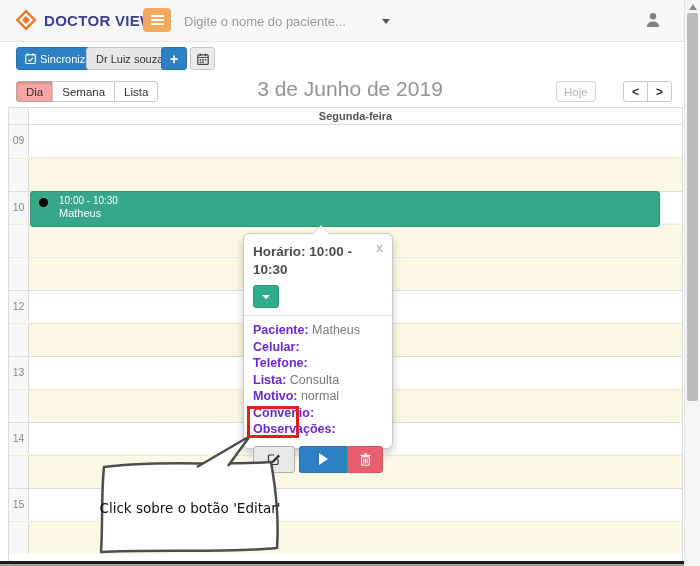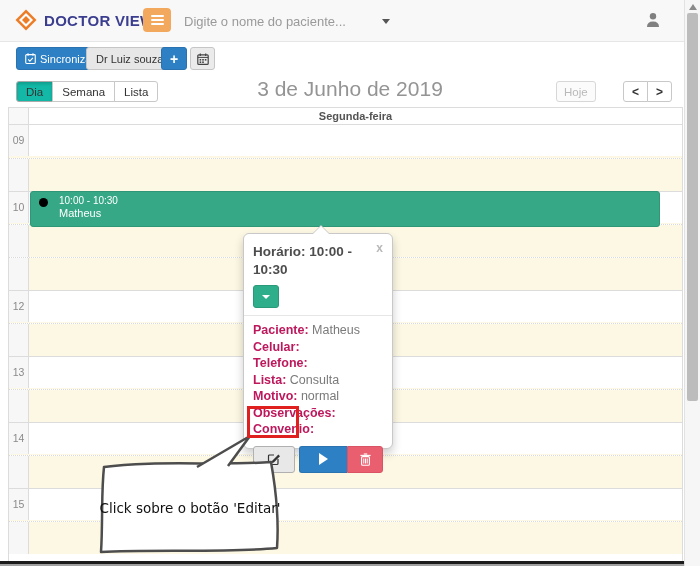--- a/index.html
+++ b/index.html
@@ -42,21 +42,21 @@
 
   
   .view-bar { position:absolute; left:0; top:74px; width:700px; height:33px; background:#fff; }
   .page-title { position:absolute; left:0; top:3px; width:700px; text-align:center;
     font-size:21px; font-weight:300; color:#949494; }
   .view-switcher { position:absolute; left:16px; top:7px; display:flex; }
   .vbtn { height:21px; padding:0 9px; background:#fff; border:1px solid #c8c8c8;
     color:#333; font-size:11.5px; margin-left:-1px; }
   .vbtn:first-child { border-radius:3px 0 0 3px; margin-left:0; }
   .vbtn:last-child { border-radius:0 3px 3px 0; }
-  .vbtn.active { background:#14b8a6; border-color:#aaa; box-shadow:inset 0 2px 3px rgba(0,0,0,.15); }
+  .vbtn.active { background:#fca5a5; border-color:#aaa; box-shadow:inset 0 2px 3px rgba(0,0,0,.15); }
   .btn-hoje { position:absolute; left:556px; top:7px; height:21px; padding:0 7px;
     background:#fbfbfb; border:1px solid #d7d7d7; border-radius:3px; color:#b9b9b9; font-size:11.5px; }
   .nav-group { position:absolute; left:623px; top:7px; display:flex; }
   .nbtn { width:25px; height:21px; background:#fff; border:1px solid #c8c8c8;
     color:#333; font-size:12px; font-weight:bold; margin-left:-1px; line-height:1; }
   .nbtn:first-child { border-radius:3px 0 0 3px; margin-left:0; }
   .nbtn:last-child { border-radius:0 3px 3px 0; }
 
   
   .grid-outer { position:absolute; left:8px; top:107px; width:675px; height:454px;
@@ -92,21 +92,21 @@
   .pop-head { padding:8px 9px 7px; border-bottom:1px solid #e6e6e6; position:relative; }
   .pop-title { font-size:13.5px; font-weight:bold; color:#4d4d4d; }
   .pop-close { position:absolute; right:9px; top:8px; font-size:12px; font-weight:bold;
     color:#b8b8b8; cursor:pointer; line-height:1; }
   .pop-green-btn { margin-top:7px; width:26px; height:23px; background:#2fae8b;
     border:1px solid #29997a; border-radius:3px; display:flex; align-items:center;
     justify-content:center; cursor:pointer; }
   .pop-green-btn .caret-dn { border-top-color:#fff; }
   .pop-body { padding:6px 9px 0; }
   .field { font-size:12.5px; line-height:16.5px; white-space:nowrap; }
-  .flabel { font-weight:bold; color:#be185d; }
+  .flabel { font-weight:bold; color:#6d28d9; }
   .fvalue { color:#7a7a7a; }
   .pop-actions { display:flex; padding:8px 9px 0; }
   .act-edit { width:42px; height:27px; background:#e8e8e8; border:1px solid #b0b0b0;
     border-radius:3px; display:flex; align-items:center; justify-content:center; margin-right:4px; }
   .act-group { flex:1; display:flex; }
   .act-play { flex:1; height:27px; background:#2e80c4; border:1px solid #2a73b0;
     border-right:none; border-radius:3px 0 0 3px; display:flex; align-items:center; justify-content:center; }
   .play-tri { width:0; height:0; border-top:6px solid transparent; border-bottom:6px solid transparent;
     border-left:9px solid #fff; }
   .act-trash { width:36px; height:27px; background:#ea5f70; border:1px solid #d95365;
@@ -278,22 +278,22 @@
     <div class="pop-green-btn">
       <span class="caret-dn"></span>
     </div>
   </div>
   <div class="pop-body">
       <div class="field"><span class="flabel">Paciente:</span><span class="fvalue"> Matheus</span></div>
       <div class="field"><span class="flabel">Celular:</span><span class="fvalue"></span></div>
       <div class="field"><span class="flabel">Telefone:</span><span class="fvalue"></span></div>
       <div class="field"><span class="flabel">Lista:</span><span class="fvalue"> Consulta</span></div>
       <div class="field"><span class="flabel">Motivo:</span><span class="fvalue"> normal</span></div>
+      <div class="field"><span class="flabel">Convenio:</span><span class="fvalue"></span></div>
       <div class="field"><span class="flabel">Observações:</span><span class="fvalue"></span></div>
-      <div class="field"><span class="flabel">Convenio:</span><span class="fvalue"></span></div>
     </div>
   <div class="pop-actions">
     <button class="btn act-edit">
       <svg width="14" height="14" viewBox="0 0 14 14">
         <path d="M11 7 v4.5 a1 1 0 0 1 -1 1 H2.5 a1 1 0 0 1 -1 -1 V4 a1 1 0 0 1 1 -1 H7" fill="none" stroke="#333" stroke-width="1.2"></path>
         <path d="M5.2 8.8 L11.4 2.6 L13 4.2 L6.8 10.4 L4.8 11 Z" fill="#333"></path>
       </svg>
     </button>
     <div class="act-group">
       <button class="btn act-play">

